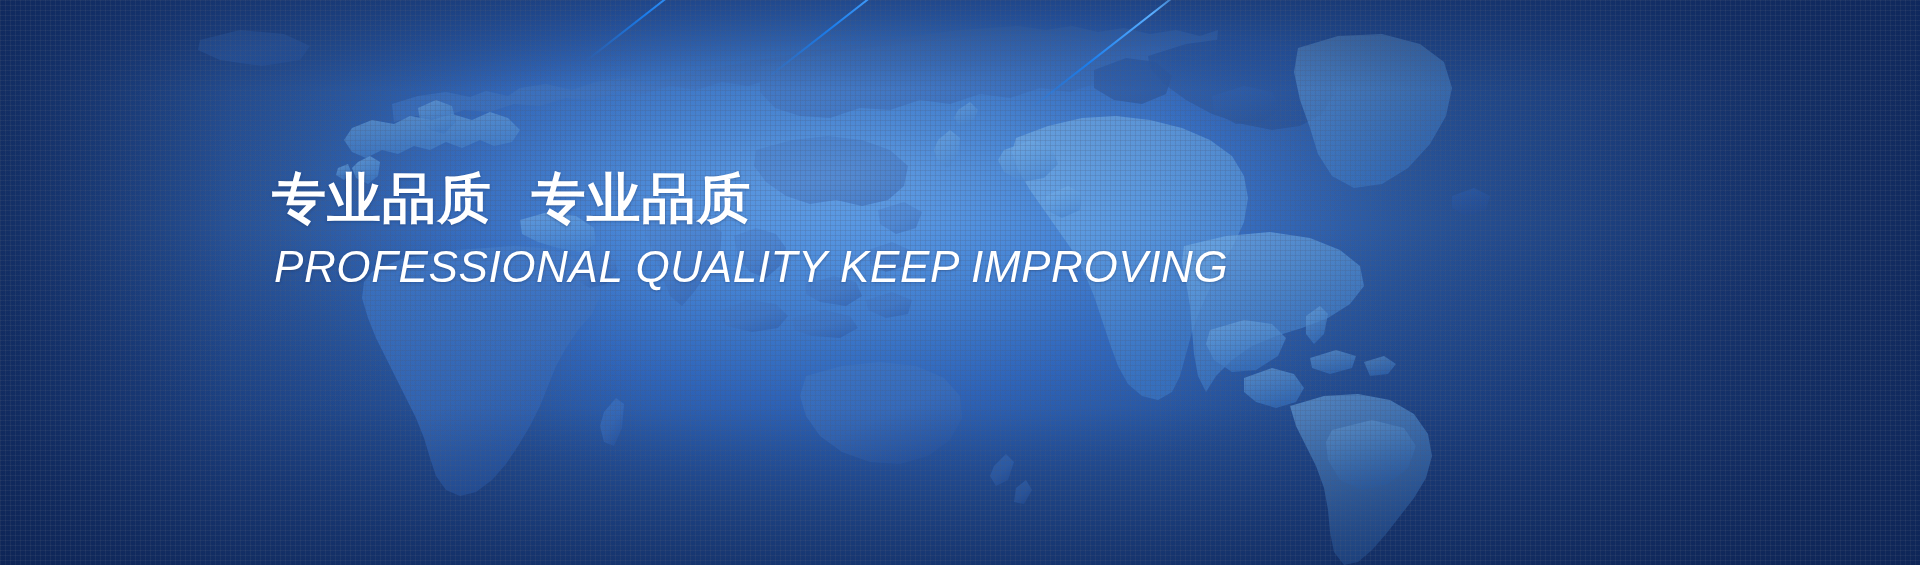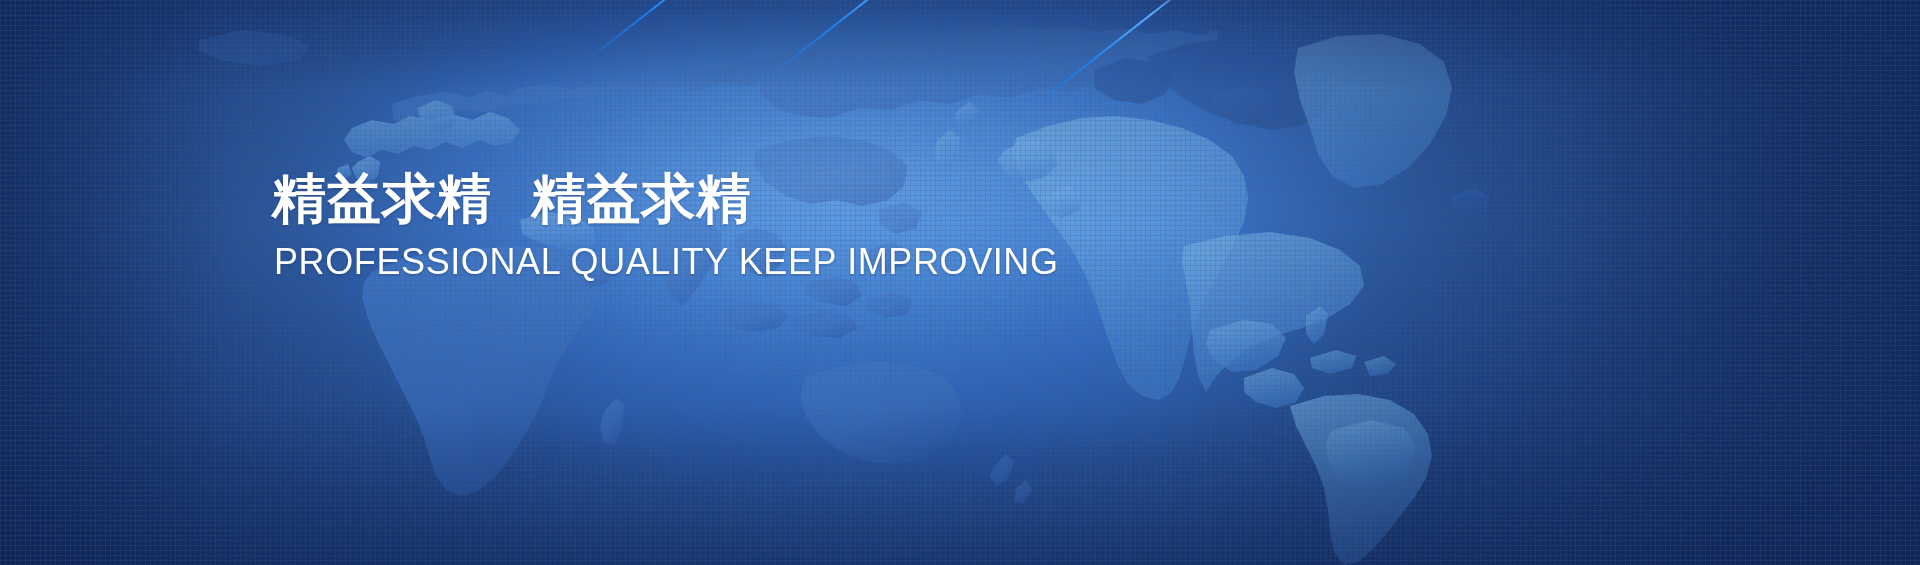--- a/index.html
+++ b/index.html
@@ -117,27 +117,28 @@
     font-weight: 700;
     line-height: 1.08;
     color: #ffffff;
     letter-spacing: 1px;
     white-space: pre;
     text-shadow: 0 1px 3px rgba(10,30,70,0.30);
   }
   .headline-en {
     margin: 14px 0 4px 2px;
     font-family: "Liberation Sans", "DejaVu Sans", sans-serif;
-    font-size: 36px;
+    font-size: 44px;
     font-weight: 400;
     line-height: 1.12;
     color: #ffffff;
     letter-spacing: 0.6px;
     white-space: pre;
     text-shadow: 0 1px 3px rgba(10,30,70,0.28);
+    font-style: italic;
   }
 </style>
 </head>
 <body>
 
 <div class="banner">
 
   <div class="bg-base"></div>
 
   <div class="world-map">
@@ -326,17 +327,17 @@
   <div class="grid-overlay-dark"></div>
   <div class="grid-overlay"></div>
 
   <div class="streaks">
     <span class="streak s1"></span>
     <span class="streak s2"></span>
     <span class="streak s3"></span>
   </div>
 
   <div class="text-block">
-    <h1 class="headline-cn">精益求精  精益求精</h1>
+    <h1 class="headline-cn">专业品质  专业品质</h1>
     <p class="headline-en">PROFESSIONAL QUALITY KEEP IMPROVING</p>
   </div>
 
 </div>
 
 </body></html>

